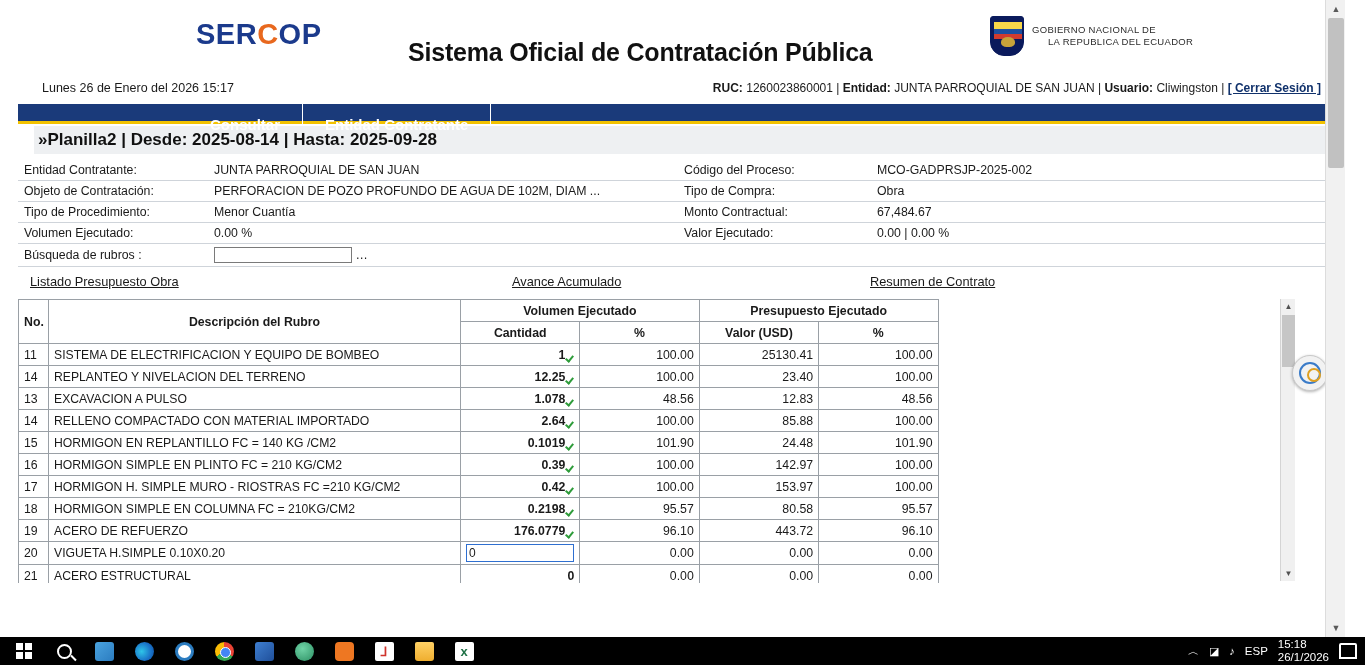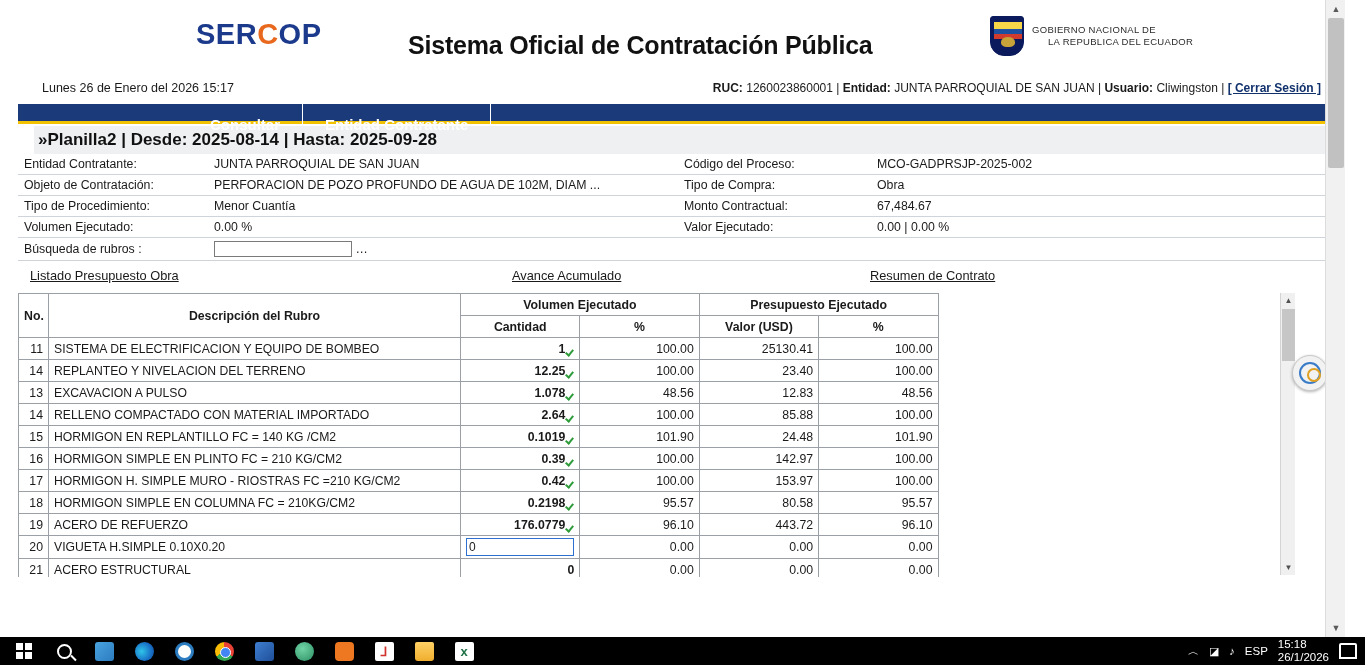--- a/index.html
+++ b/index.html
@@ -40,21 +40,21 @@
     font-size: 29px;
     font-weight: bold;
     letter-spacing: 0.5px;
     color: #1b3a8c;
     font-family: "Liberation Sans", sans-serif;
   }
   .logo .o1 { color: #e8681e; }
   .logo .o2 { color: #1b3a8c; }
   .site-title {
     position: absolute;
-    left: 390px; top: 31px;
+    left: 390px; top: 38px;
     font-size: 25px;
     font-weight: bold;
     color: #111111;
     letter-spacing: -0.2px;
   }
   .gov-block {
     position: absolute;
     left: 972px; top: 16px;
     display: flex;
     align-items: center;
@@ -141,20 +141,21 @@
     padding-left: 4px;
     font-size: 17px;
     font-weight: bold;
     color: #111;
     margin-top: 2px;
   }
 
   
   .summary {
     margin-left: 18px;
+    margin-top: 6px;
     width: 1307px;
     border-collapse: collapse;
     font-size: 12.3px;
     color: #1a1a1a;
     table-layout: fixed;
   }
   .summary td {
     border-top: 1px solid #cfd4da;
     border-bottom: 1px solid #cfd4da;
     padding: 3px 6px;
@@ -230,21 +231,21 @@
     vertical-align: middle;
     white-space: nowrap;
     overflow: hidden;
   }
   table.grid th {
     background: #ffffff;
     font-weight: bold;
     text-align: center;
     font-size: 12.3px;
   }
-  .c-no   { width: 30px;  text-align: right; }
+  .c-no   { width: 30px;  text-align: left; }
   .c-desc { width: 412px; text-align: left; }
   .c-cant { width: 133px; text-align: right; font-weight: bold; }
   .c-pc   { width: 97px;  text-align: right; }
   .c-val  { width: 108px; text-align: right; }
   .c-pc2  { width: 140px; text-align: right; }
   .c-rest { width: 340px; border: none !important; background: #ffffff; }
 
   td.c-rest, th.c-rest { border-left: 0 !important; }
 
   .grid tbody td { font-size: 12.3px; }

